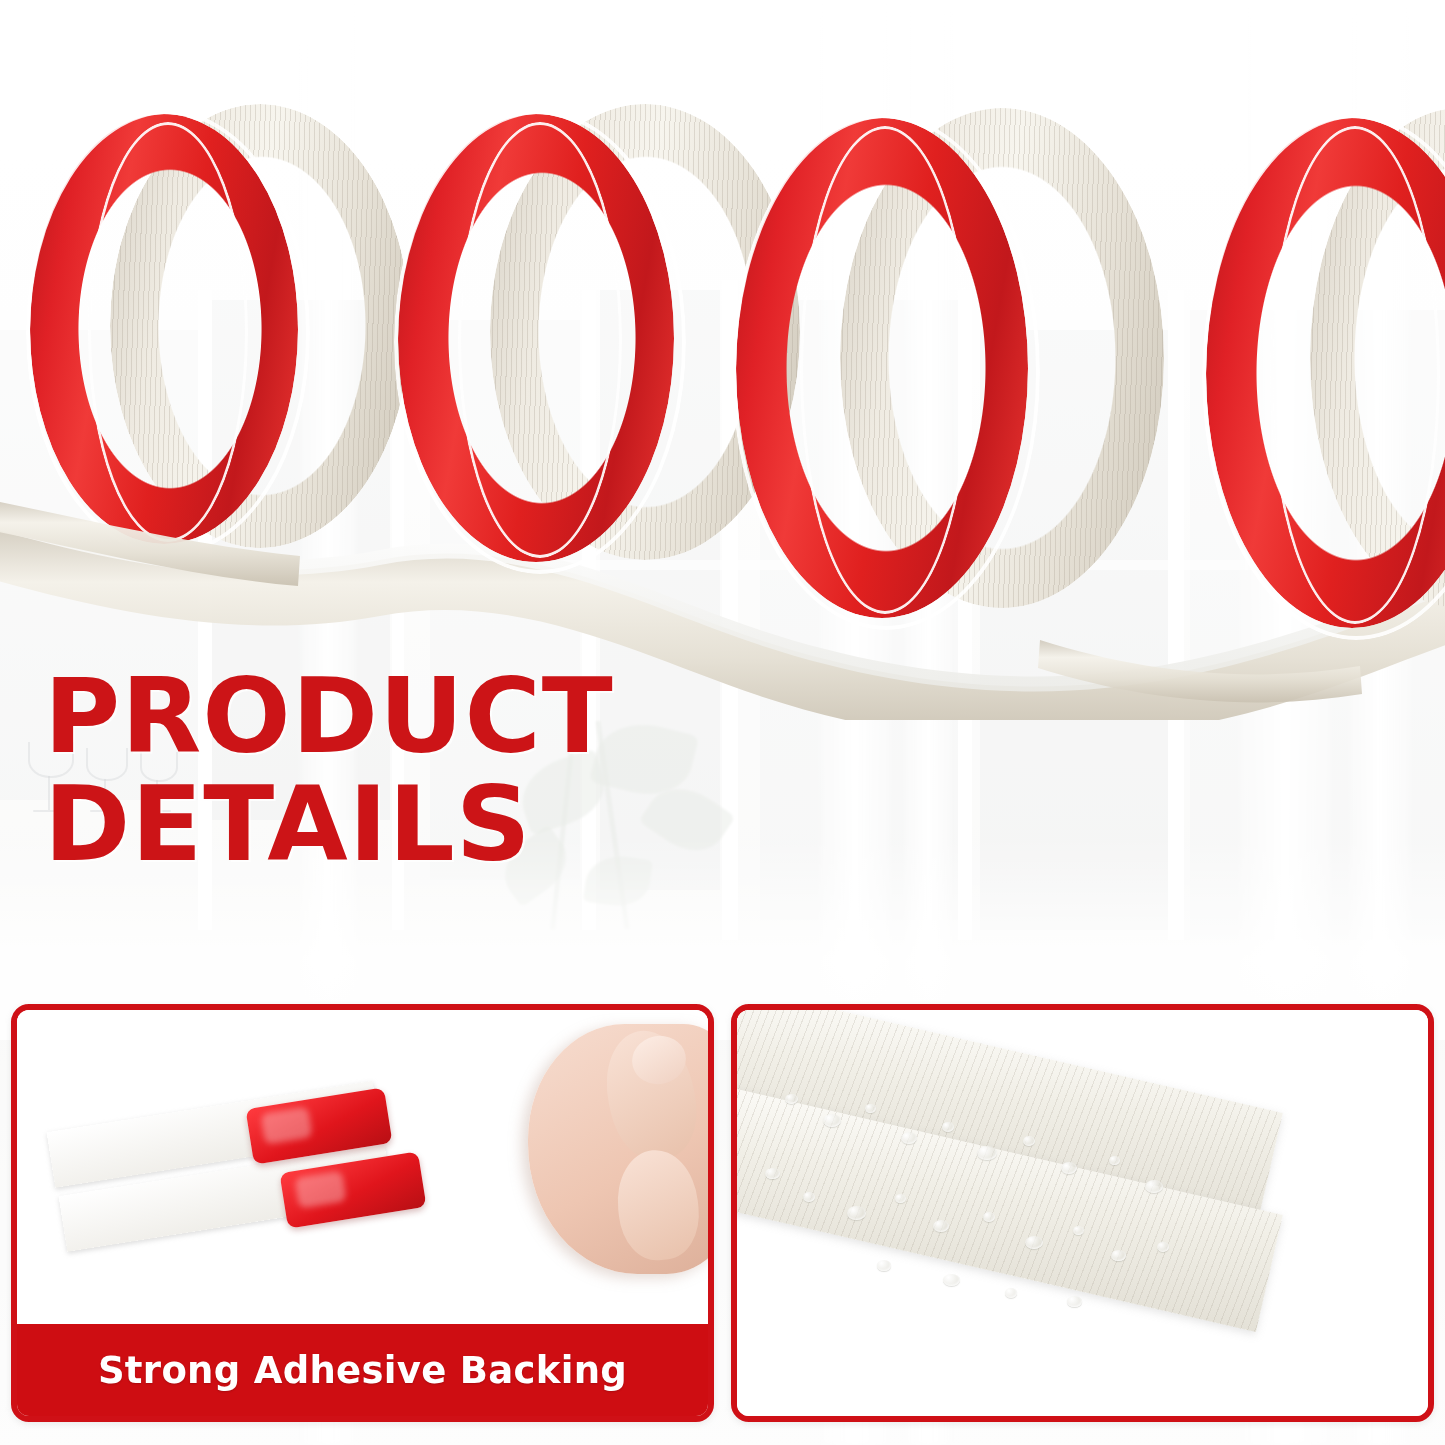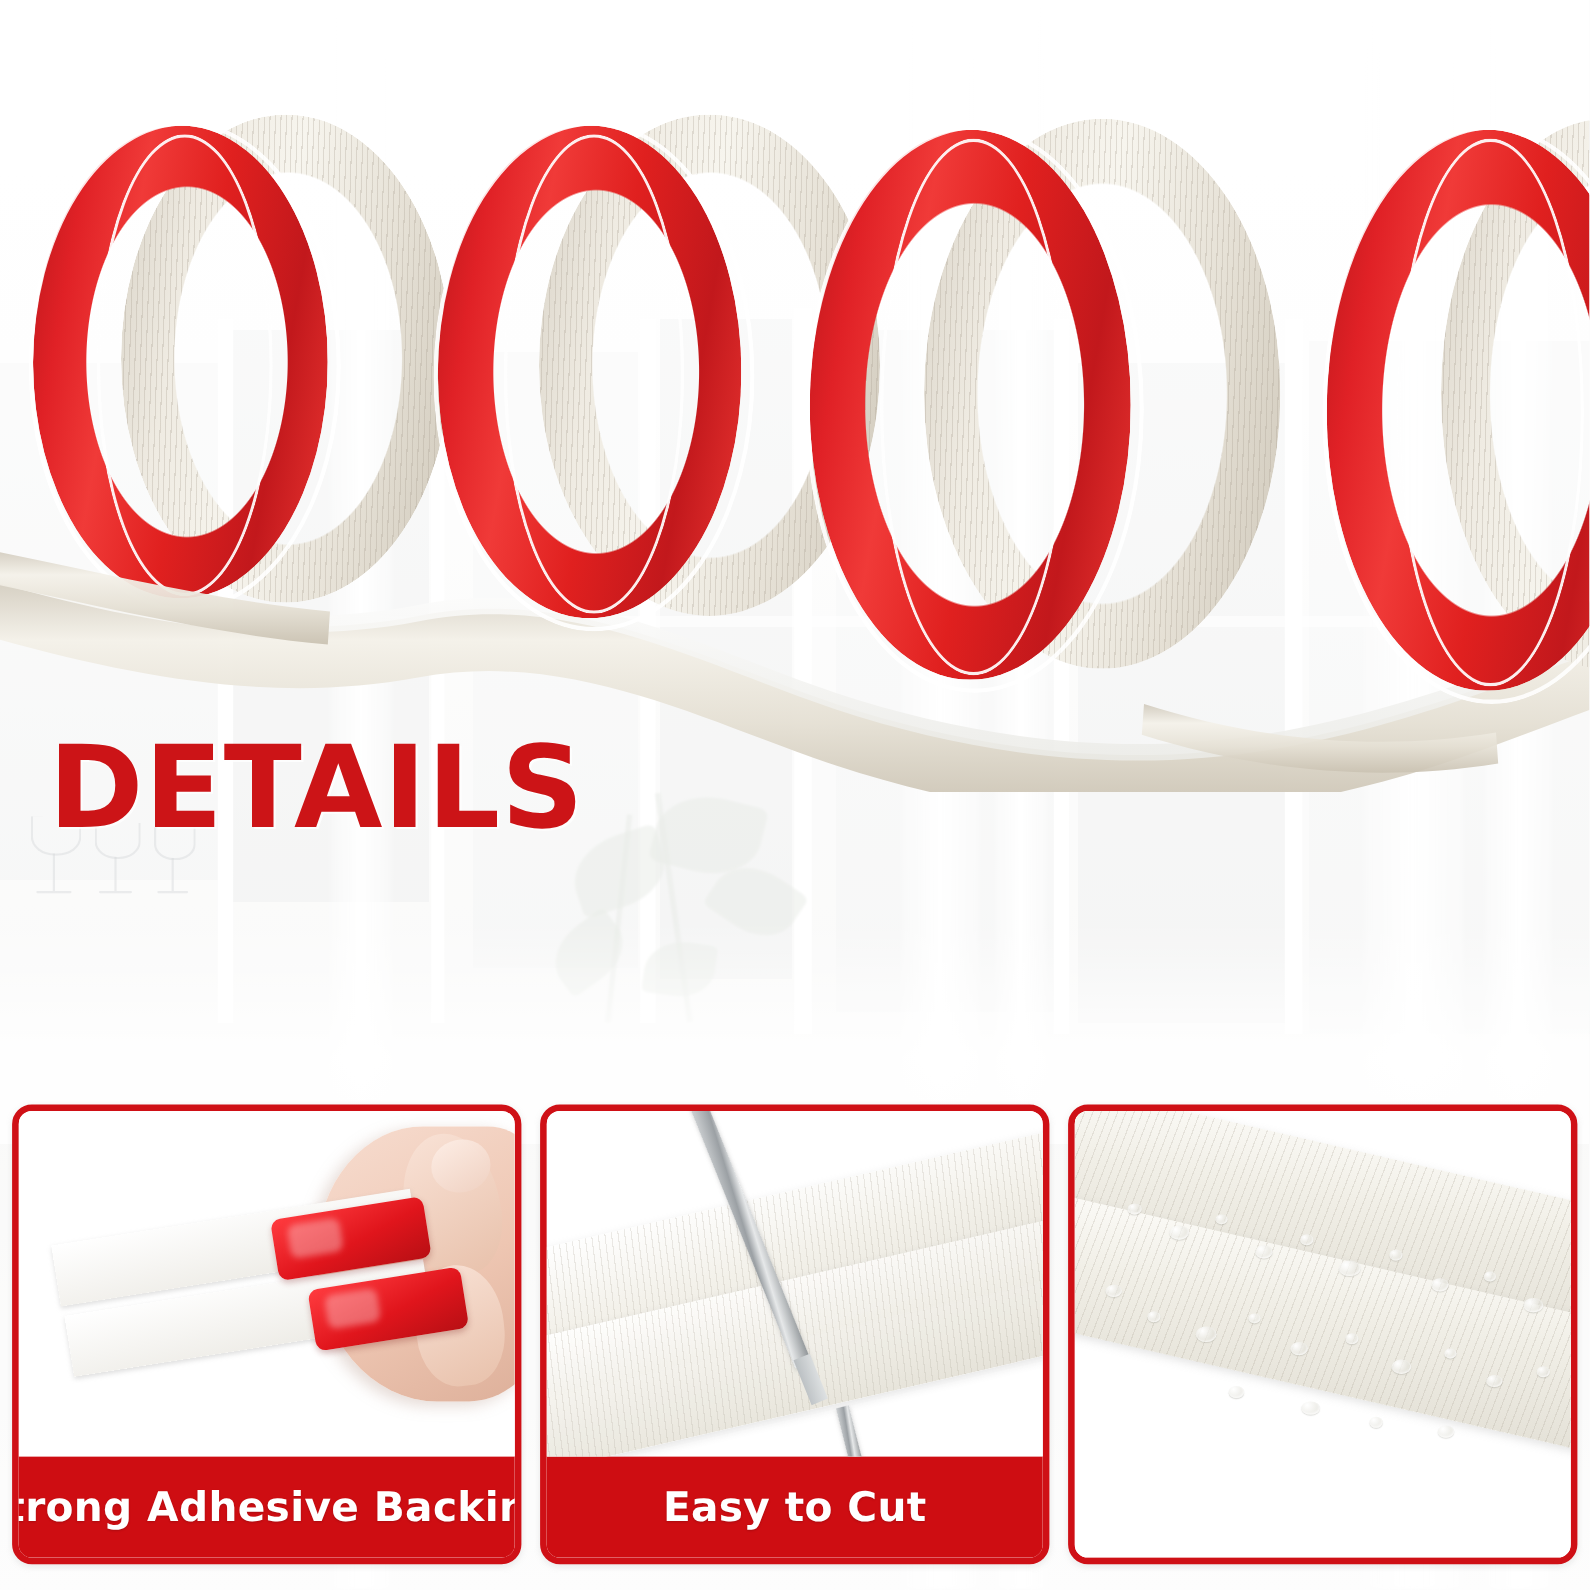--- a/index.html
+++ b/index.html
@@ -277,20 +277,21 @@
            mask:radial-gradient(ellipse 104px 194px at 150px 259px,transparent 99%,#000 100%);"></div>
     </div>
 
     <svg width="1445" height="720" style="position:absolute;left:0;top:0;pointer-events:none;">
       <path d="M -20,498 C 90,520 190,545 300,556 L 298,586 C 188,576 88,550 -20,528 Z" fill="url(#creamG)" opacity=".95"></path>
       <path d="M 1040,640 C 1140,672 1250,684 1360,666 L 1362,694 C 1250,712 1140,700 1038,668 Z" fill="url(#creamG)" opacity=".9"></path>
     </svg>
   </div>
 
   <div class="title-block">
+    <div class="title-line">PRODUCT</div>
     <div class="title-line">DETAILS</div>
   </div>
 
   <div class="features">
 
     <div class="feature">
       <div class="feature-img">
 
         <div class="p1-hand" style="right:-30px;top:14px;width:210px;height:250px;"></div>
         <div class="p1-finger" style="right:14px;top:20px;width:86px;height:130px;transform:rotate(-12deg);"></div>
@@ -301,32 +302,20 @@
         <div class="p1-strip" style="left:46px;top:186px;width:330px;height:56px;transform:rotate(-9deg);transform-origin:left center;"></div>
 
         <div class="p1-pad" style="left:232px;top:88px;width:140px;height:56px;transform:rotate(-9deg);"></div>
         <div class="p1-pad" style="left:266px;top:152px;width:140px;height:56px;transform:rotate(-9deg);"></div>
       </div>
       <div class="feature-cap">
         <span>Strong Adhesive Backing</span>
       </div>
     </div>
 
-    <div class="feature">
-      <div class="feature-img">
-        <div class="p2-tape" style="left:-40px;top:70px;width:560px;height:132px;transform:rotate(-13deg);border-radius:6px;"></div>
-        <div class="p2-tape" style="left:-40px;top:150px;width:560px;height:120px;transform:rotate(-13deg);border-radius:6px;opacity:.95;"></div>
-        <div class="p2-blade" style="left:128px;top:-10px;width:16px;height:260px;transform:rotate(-22deg);transform-origin:top center;"></div>
-        <div class="p2-blade-tip" style="left:232px;top:222px;width:16px;height:44px;transform:rotate(-22deg);"></div>
-        <div class="p2-blade" style="left:270px;top:268px;width:12px;height:60px;transform:rotate(-14deg);"></div>
-      </div>
-      <div class="feature-cap">
-        <span>Easy to Cut</span>
-      </div>
-    </div>
 
     <div class="feature">
       <div class="feature-img">
         <div class="p3-tape" style="left:-60px;top:34px;width:600px;height:120px;transform:rotate(13deg);"></div>
         <div class="p3-tape" style="left:-60px;top:136px;width:600px;height:120px;transform:rotate(13deg);"></div>
 
         <div class="drop" style="left:48px;top:84px;width:13px;height:10px;"></div>
         <div class="drop" style="left:86px;top:104px;width:18px;height:13px;"></div>
         <div class="drop" style="left:128px;top:94px;width:11px;height:9px;"></div>
         <div class="drop" style="left:164px;top:122px;width:16px;height:12px;"></div>

